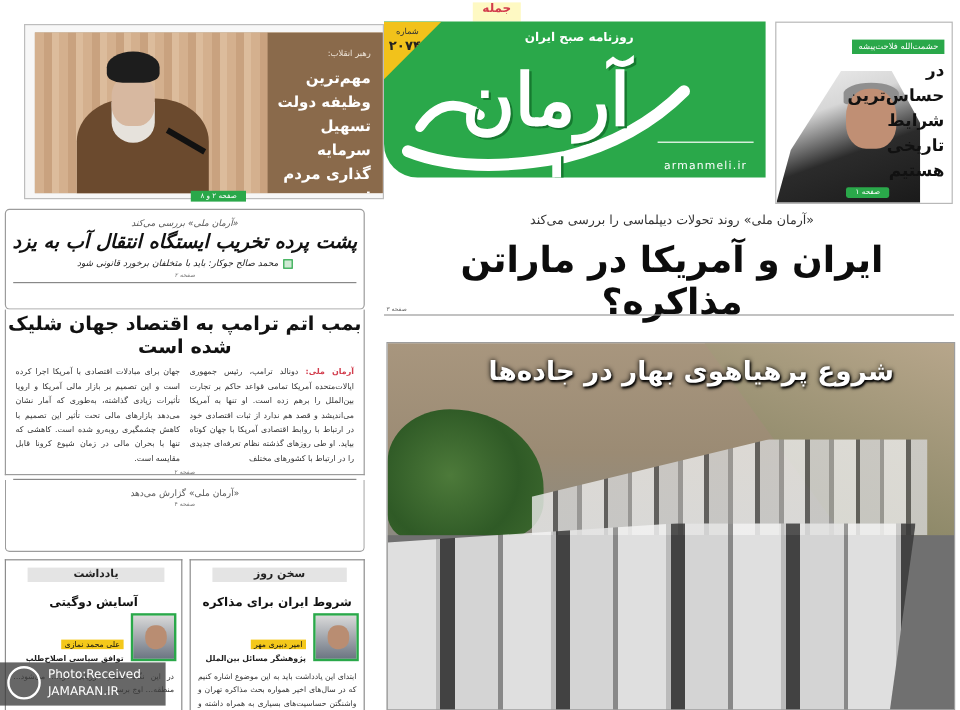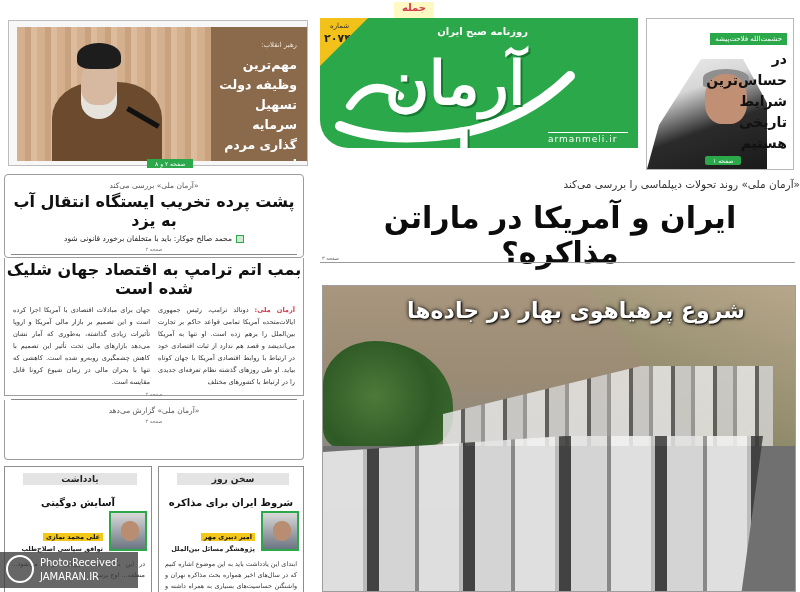--- a/index.html
+++ b/index.html
@@ -31,21 +31,21 @@
     .pink-tab {
       position: absolute; left: 372px; top: 2px; width: 40px; height: 16px;
       background: #fef9c3; color: #d23c4c; font-size: 10px; font-weight: bold; text-align: center; margin-left: 22px;
     }
     .date-block {
       position: absolute; right: 170px; top: 78px; width: 66px; color: #fff; text-align: right;
     }
     .date-block .day { font-size: 12px; font-weight: bold; }
     .date-block .line { font-size: 6.5px; line-height: 10px; }
     .date-block .line.main { font-size: 8px; font-weight: bold; }
-    .date-block .site { border-top: 1px solid #fff; margin-top: 13px; padding-top: 1px; font-size: 9px; direction: ltr; text-align: left; letter-spacing: 1px; }
+    .date-block .site { border-top: 1px solid #fff; margin-top: 13px; padding-top: 15px; font-size: 9px; direction: ltr; text-align: center; letter-spacing: 1px; }
 
     
     .interview-box {
       position: absolute; left: 646px; top: 18px; width: 148px; height: 152px;
       border: 1px solid #b8b8b8; background: #fff; overflow: hidden;
     }
     .interview-box .kicker {
       position: absolute; right: 6px; top: 14px; background: #2aa84a; color: #fff;
       font-size: 7px; padding: 2px 5px;
     }
@@ -61,42 +61,42 @@
       position: absolute; left: 58px; top: 55px; width: 42px; height: 50px;
       border-radius: 45% 45% 40% 40%; background: #c08f74;
     }
     .interview-box .hair { position: absolute; left: 56px; top: 50px; width: 46px; height: 18px; border-radius: 50% 50% 10% 10%; background: #8f8f8f; }
     .interview-box .page-ref {
       position: absolute; left: 58px; bottom: 4px; background: #2aa84a; color: #fff; font-size: 6px; padding: 1px 8px; border-radius: 2px;
     }
 
     
     .leader-box {
-      position: absolute; left: 8px; top: 20px; width: 300px; height: 146px;
+      position: absolute; left: 20px; top: 20px; width: 300px; height: 146px;
       border: 1px solid #bdbdbd; background: #f7f7f7; padding: 4px;
     }
     .leader-box .inner { position: absolute; left: 8px; top: 6px; width: 290px; height: 134px; background: #b89b78; overflow: hidden; }
     .leader-box .curtain {
       position: absolute; left: 0; top: 0; width: 195px; height: 100%;
       background: repeating-linear-gradient(90deg, #d4b08e 0 8px, #c9a27f 8px 14px, #dcbc9c 14px 20px);
     }
     .leader-box .text-panel {
       position: absolute; right: 0; top: 0; width: 96px; height: 100%; background: #8a6a4b;
     }
     .leader-box .robe { position: absolute; left: 35px; top: 55px; width: 110px; height: 90px; border-radius: 40% 40% 0 0; background: #6b4a2e; }
     .leader-box .turban { position: absolute; left: 60px; top: 16px; width: 44px; height: 26px; border-radius: 50% 50% 30% 30%; background: #1d1d1d; }
     .leader-box .face { position: absolute; left: 64px; top: 36px; width: 36px; height: 42px; border-radius: 40%; background: #d7b8a0; }
     .leader-box .beard { position: absolute; left: 64px; top: 58px; width: 36px; height: 34px; border-radius: 0 0 50% 50%; background: #e6e2dc; }
     .leader-box .mic { position: absolute; left: 108px; top: 88px; width: 36px; height: 5px; background: #111; transform: rotate(30deg); }
     .leader-box .kicker { position: absolute; right: 10px; top: 14px; color: #f0e6da; font-size: 7px; }
     .leader-box .headline { position: absolute; right: 10px; top: 28px; width: 86px; color: #fff; font-size: 12.5px; font-weight: bold; line-height: 20px; }
     .leader-box .page-ref { position: absolute; left: 138px; bottom: -3px; background: #2aa84a; color: #fff; font-size: 6px; padding: 1px 8px; }
 
     
-    .lead-kicker { position: absolute; left: 320px; top: 178px; width: 480px; font-size: 10.5px; color: #333; }
+    .lead-kicker { position: absolute; left: 320px; top: 178px; width: 480px; text-align: center; font-size: 10.5px; color: #333; }
     .lead-headline { position: absolute; left: 320px; top: 200px; width: 480px; text-align: center; font-size: 30px; font-weight: bold; color: #0c0c0c; letter-spacing: -0.5px; }
     .lead-pageref { position: absolute; left: 322px; top: 255px; font-size: 5px; color: #666; }
     .lead-rule { position: absolute; left: 320px; top: 262px; width: 475px; height: 1px; background: #9a9a9a; }
 
     
     .main-photo {
       position: absolute; left: 322px; top: 285px; width: 474px; height: 307px; overflow: hidden;
       background: linear-gradient(180deg, #a8967e 0%, #9b8b74 30%, #8a8a82 55%, #7e7f7c 100%);
       border: 1px solid #9d9d9d;
     }
@@ -120,21 +120,21 @@
       position: absolute; right: 50px; top: 12px; color: #fff; font-size: 22px; font-weight: bold;
       text-shadow: 0 0 4px #000, 1px 1px 2px #000;
       padding-left: 44px;
     }
     .main-photo .subhead {
       position: absolute; right: 160px; top: 50px; background: #f4c81a; color: #222; font-size: 9.5px; font-weight: bold; padding: 1px 4px;
     }
 
     
     .story-box { position: absolute; left: 4px; border: 1px solid #9c9c9c; border-radius: 4px; background: #fff; }
-    .story1 { top: 174px; width: 300px; height: 84px; }
+    .story1 { top: 174px; width: 300px; height: 84px; font-style: italic; }
     .story2 { top: 258px; width: 300px; height: 138px; border-top: none; border-radius: 0; }
     .story3 { top: 400px; width: 300px; height: 60px; border-top: none; border-radius: 0 0 4px 4px; }
     .story-kicker { text-align: center; font-size: 7.5px; color: #555; margin-top: 6px; }
     .story-headline { text-align: center; font-size: 16px; font-weight: bold; color: #111; margin-top: 2px; }
     .story-quote { text-align: center; font-size: 7.5px; color: #222; margin-top: 4px; }
     .story-quote .sq { display: inline-block; width: 8px; height: 8px; border: 1.5px solid #2aa84a; background: #cfe9d4; margin-left: 4px; vertical-align: middle; }
     .story-pageref { text-align: center; font-size: 5px; color: #777; margin-top: 3px; }
     .story-rule { height: 1px; background: #888; margin: 2px 6px 0; }
     .cols { display: flex; gap: 8px; padding: 6px 8px 0; }
     .cols .col { flex: 1; font-size: 6.6px; line-height: 12px; text-align: justify; color: #333; }
@@ -143,21 +143,21 @@
     
     .op-box { position: absolute; top: 466px; height: 126px; border: 1px solid #8d8d8d; border-bottom: none; background: #fff; overflow: hidden; }
     .op-left { left: 4px; width: 148px; }
     .op-right { left: 158px; width: 146px; }
     .op-box .op-label { margin: 6px 14px 0 18px; background: #e4e4e4; text-align: center; font-size: 9px; font-weight: bold; color: #222; padding: 1px 0; }
     .op-box .op-title { text-align: center; font-size: 10px; font-weight: bold; color: #111; margin-top: 12px; }
     .op-box .op-photo { position: absolute; left: 104px; top: 44px; width: 38px; height: 40px; border: 2px solid #2aa84a; background: linear-gradient(180deg, #d9d9d9, #6c7582); overflow: hidden; }
     .op-box.op-left .op-photo { left: 104px; }
     .op-box.op-right .op-photo { left: 102px; }
     .op-box .op-photo .f { position: absolute; left: 10px; top: 8px; width: 18px; height: 20px; border-radius: 45%; background: #b98d72; }
-    .op-box .op-author { position: absolute; right: 48px; top: 66px; background: #f4c81a; font-size: 6.5px; font-weight: bold; padding: 0 3px; color: #111; margin-left: 32px; }
+    .op-box .op-author { position: absolute; right: 48px; top: 66px; background: #f4c81a; font-size: 6.5px; font-weight: normal; padding: 0 3px; color: #111; margin-left: 32px; }
     .op-box .op-role { position: absolute; right: 48px; top: 78px; font-size: 6.5px; font-weight: bold; color: #222; }
     .op-box .op-text { position: absolute; left: 6px; top: 92px; right: 6px; font-size: 6.4px; line-height: 11px; text-align: justify; color: #333; }
 
     
     .watermark {
       position: absolute; left: 0; top: 552px; width: 138px; height: 36px; background: rgba(60,60,60,0.78);
       direction: ltr; color: #fff;
     }
     .watermark .logo { position: absolute; left: 6px; top: 3px; width: 28px; height: 28px; border: 2px solid #fff; border-radius: 50%; }
     .watermark .t1 { position: absolute; left: 40px; top: 5px; font-size: 10px; }

